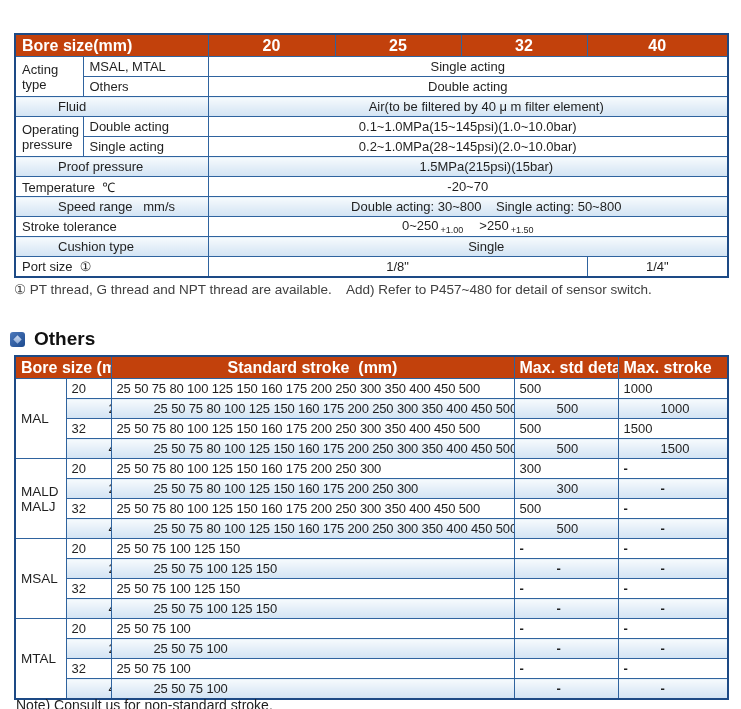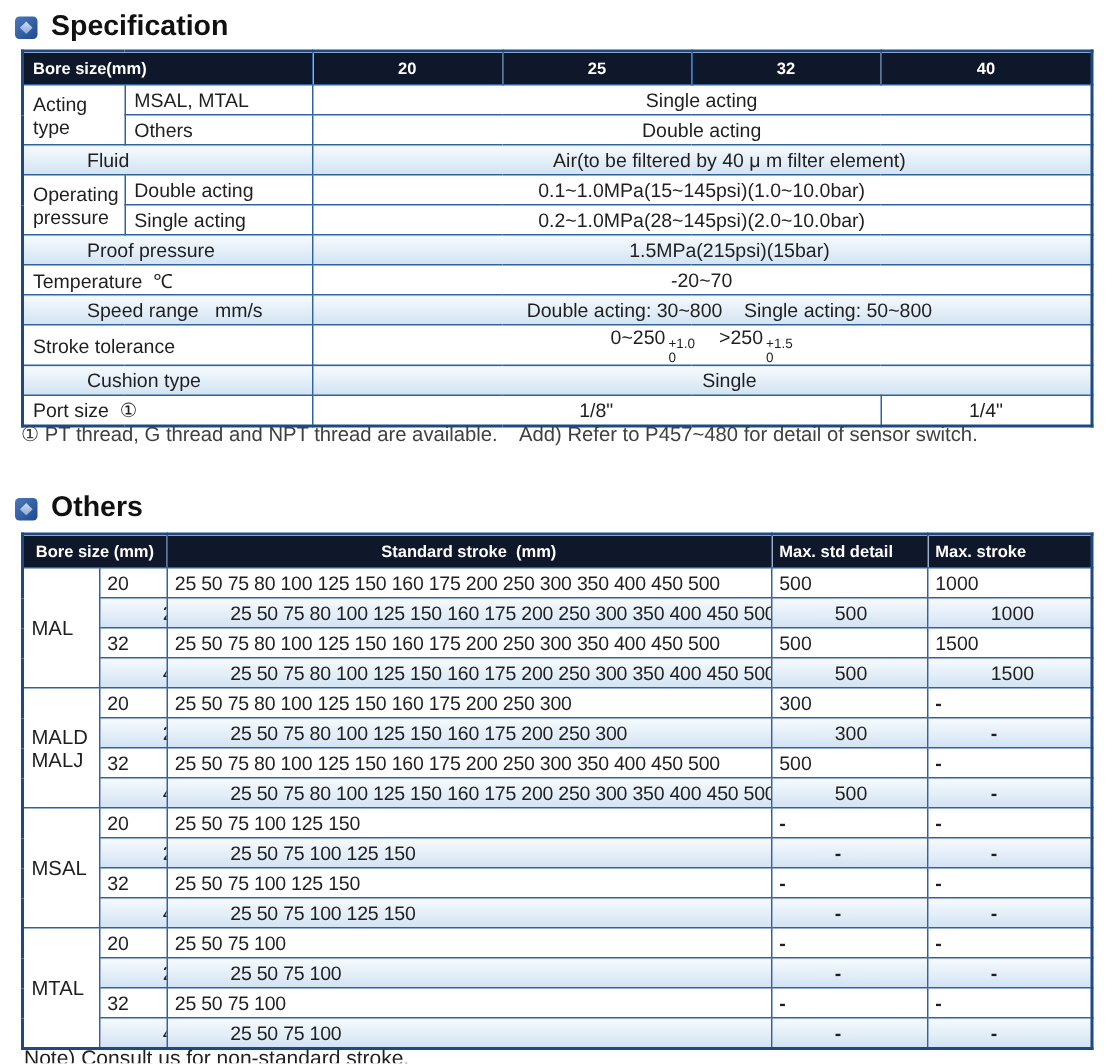--- a/index.html
+++ b/index.html
@@ -8,47 +8,43 @@
   .sec-header{position:absolute;left:10px;display:flex;align-items:center;gap:9px;}
   .sec-icon{width:15px;height:15px;border-radius:3px;background:linear-gradient(135deg,#4d79bc 0%,#1d4a8f 100%);
             position:relative;flex:0 0 auto;}
   .sec-icon::after{content:"";position:absolute;left:4px;top:4px;width:7px;height:7px;
             background:linear-gradient(135deg,#cfdcf1,#8aa8d6);transform:rotate(45deg) scale(.85);}
   .sec-title{font-size:19px;font-weight:bold;color:#111;}
   table{border-collapse:collapse;table-layout:fixed;position:absolute;left:14px;background:#fff;}
   .spec-table{top:33px;width:713px;border:2px solid #1d4a85;}
   .stroke-table{top:355px;width:713px;border:2px solid #1d4a85;}
   td,th{border:1px solid #2f639e;font-size:13px;padding:0 5px;overflow:hidden;white-space:nowrap;}
-  thead th{background:#0f172a;color:#ffffff;font-weight:bold;height:21px;font-size:11px;}
+  thead th{background:#c2410c;color:#ffffff;font-weight:bold;height:21px;font-size:16px;}
   tbody tr{height:20px;}
   thead tr{height:21px;}
   .alt td{background:linear-gradient(180deg,#f6fafd 0%,#d2e3f3 100%);padding-left:42px;}
   .center{text-align:center;}
   .left{text-align:left;}
   .label{text-align:left;padding-left:6px;white-space:pre-wrap;}
   .wrap{white-space:normal;margin-left:36px;}
   .pre{white-space:pre-wrap;}
   .gname{background:#ffffff;white-space:pre-line;padding-left:5px;font-size:13.5px;margin-top:23px;}
   .std{letter-spacing:-0.15px;}
   .dashcell{font-weight:bold;}
   .footnote{position:absolute;left:14px;top:281px;font-size:13.5px;color:#404040;white-space:pre-wrap;}
   .bottom-note{position:absolute;left:16px;top:697px;font-size:14px;color:#1f1f1f;}
-  .supsub{display:inline-flex;flex-direction:column;font-size:9px;line-height:9px;
+  .supsub{display:inline-flex;font-size:9px;line-height:9px;
           vertical-align:-3px;text-align:left;margin-left:2px;}
   .stk-gap{display:inline-block;width:16px;}
 </style>
 </head>
 <body>
 
 <div class="page">
 
-  <div class="sec-header" style="top:7px;">
-    <span class="sec-icon"></span>
-    <span class="sec-title">Specification</span>
-  </div>
 
   <table class="spec-table">
     <colgroup>
         <col style="width:68px">
         <col style="width:125px">
         <col style="width:127px">
         <col style="width:126px">
         <col style="width:126px">
         <col style="width:141px">
       </colgroup>

